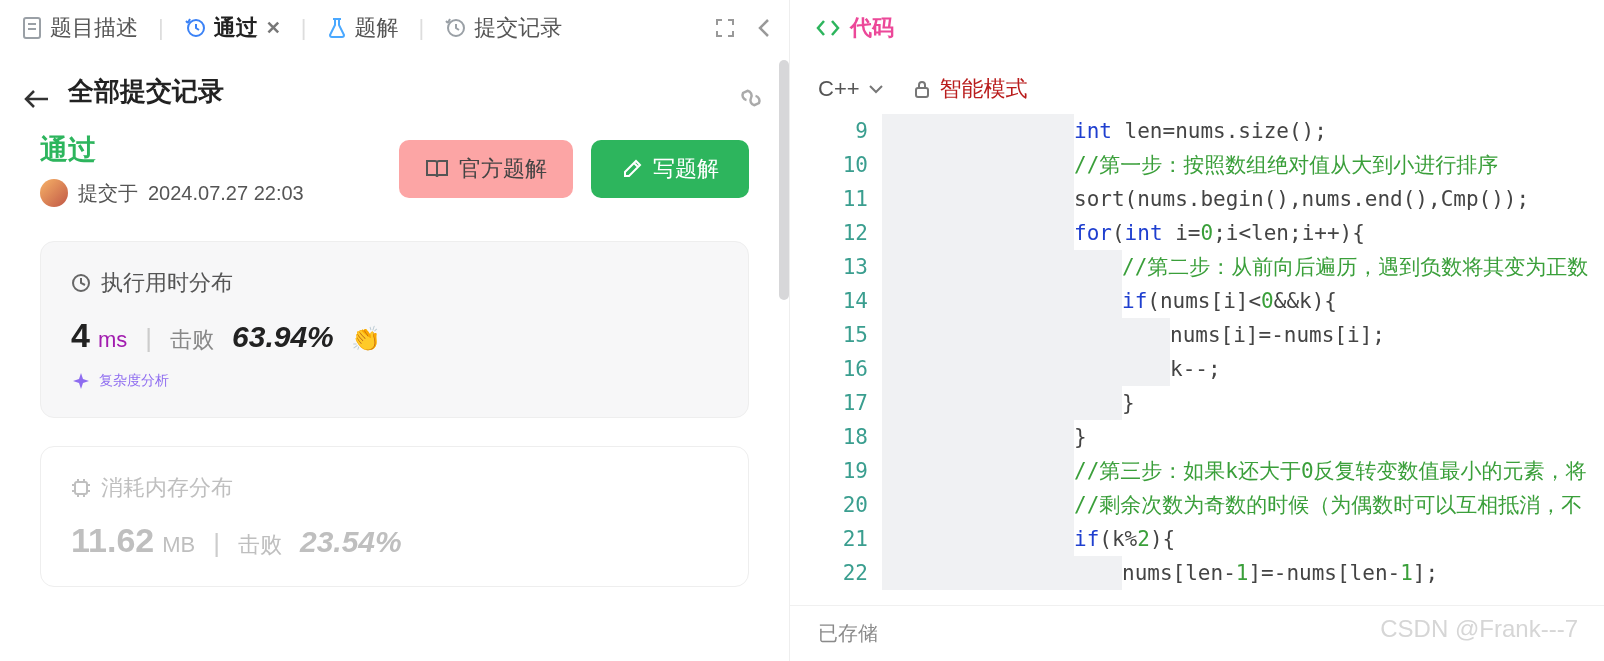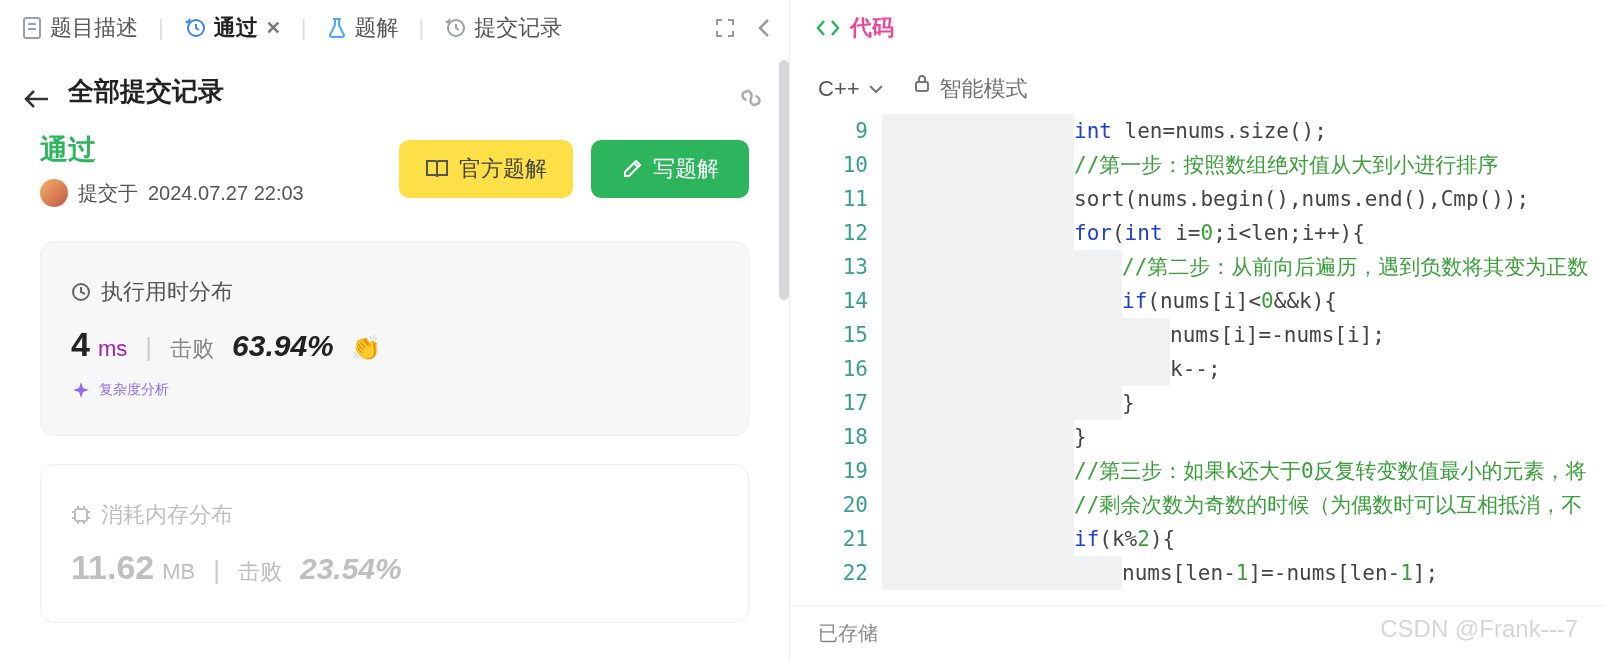--- a/index.html
+++ b/index.html
@@ -21,46 +21,46 @@
 .crumb-title { font-size:26px; color:#222; font-weight:600; }
 .crumb-spacer { flex:1; }
 
 
 .result-row { display:flex; align-items:center; padding:10px 40px 6px; gap:18px; }
 .result-left { display:flex; flex-direction:column; gap:10px; }
 .status-text { color:#2db55d; font-size:28px; font-weight:600; }
 .submit-line { display:flex; align-items:center; gap:10px; color:#555; font-size:20px; }
 .avatar { width:28px; height:28px; border-radius:50%; background:linear-gradient(135deg,#f7b267,#c05746); }
 .result-spacer { flex:1; }
-.btn-secondary { display:flex; align-items:center; gap:10px; background:#fde047; color:#444; font-size:22px; padding:14px 26px; border-radius:10px; cursor:pointer; border:none; }
+.btn-secondary { display:flex; align-items:center; gap:10px; background:#fca5a5; color:#444; font-size:22px; padding:14px 26px; border-radius:10px; cursor:pointer; border:none; }
 .btn-primary { display:flex; align-items:center; gap:10px; background:#2db55d; color:#fff; font-size:22px; padding:14px 30px; border-radius:10px; cursor:pointer; border:none; }
 
 
 .stats-wrap { padding:28px 40px 0; }
-.card { border:1px solid #eee; border-radius:14px; padding:35px 30px; margin-bottom:28px; }
+.card { border:1px solid #eee; border-radius:14px; padding:26px 30px; margin-bottom:28px; }
 .card.active { background:#f7f7f8; }
 .card-title { display:flex; align-items:center; gap:10px; color:#555; font-size:22px; margin-bottom:18px; }
 .card-line { display:flex; align-items:baseline; gap:18px; }
 .big-val { font-size:34px; font-weight:700; color:#222; }
 .big-unit { font-size:22px; color:#a21caf; font-weight:500; margin-left:-10px; }
 .sep-v { color:#ccc; font-size:26px; }
 .beat-label { font-size:22px; color:#888; }
 .beat-pct { font-size:30px; font-weight:700; color:#222;font-style:italic; }
 .clap { font-size:24px; }
 .complex-link { display:flex; align-items:center; gap:8px; color:#8e6cf0; font-size:14px; margin-top:16px; cursor:pointer; }
 .card.muted .big-val,.card.muted .big-unit,.card.muted .beat-label,.card.muted .beat-pct,.card.muted .card-title{ color:#bfbfbf; }
 
 
 .left-scroll { position:absolute; right:0; top:60px; width:10px; height:240px; background:#d7d7d9; border-radius:5px; }
 
 
 .code-head { display:flex; align-items:center; gap:10px; height:56px; padding:0 26px; font-size:22px; color:#ec4899; font-weight:600; }
 .lang-row { display:flex; align-items:center; gap:30px; padding:18px 28px 6px; }
 .lang-sel { display:flex; align-items:center; gap:8px; color:#555; font-size:22px; cursor:pointer; }
-.mode { display:flex; align-items:flex-start; gap:10px; color:#737373; font-size:22px; }
+.mode { display:flex; align-items:center; gap:10px; color:#b91c1c; font-size:22px; }
 
 
 .editor { flex:1; display:flex; font-family: "Menlo","Consolas",monospace; font-size:21px; line-height:34px; overflow:hidden; }
 .gutter { width:92px; text-align:right; color:#3a9e8f; padding:4px 14px 0 0; }
 .gutter div { height:34px; }
 .code { flex:1; padding-top:4px; white-space:pre; position:relative; }
 .code .row { height:34px; position:relative; }
 .indent-shade { position:absolute; left:0; top:0; bottom:0; background:#f0f1f3; }
 .tok-kw { color:#1f3fcf; }
 .tok-cm { color:#3a9f3a; }

